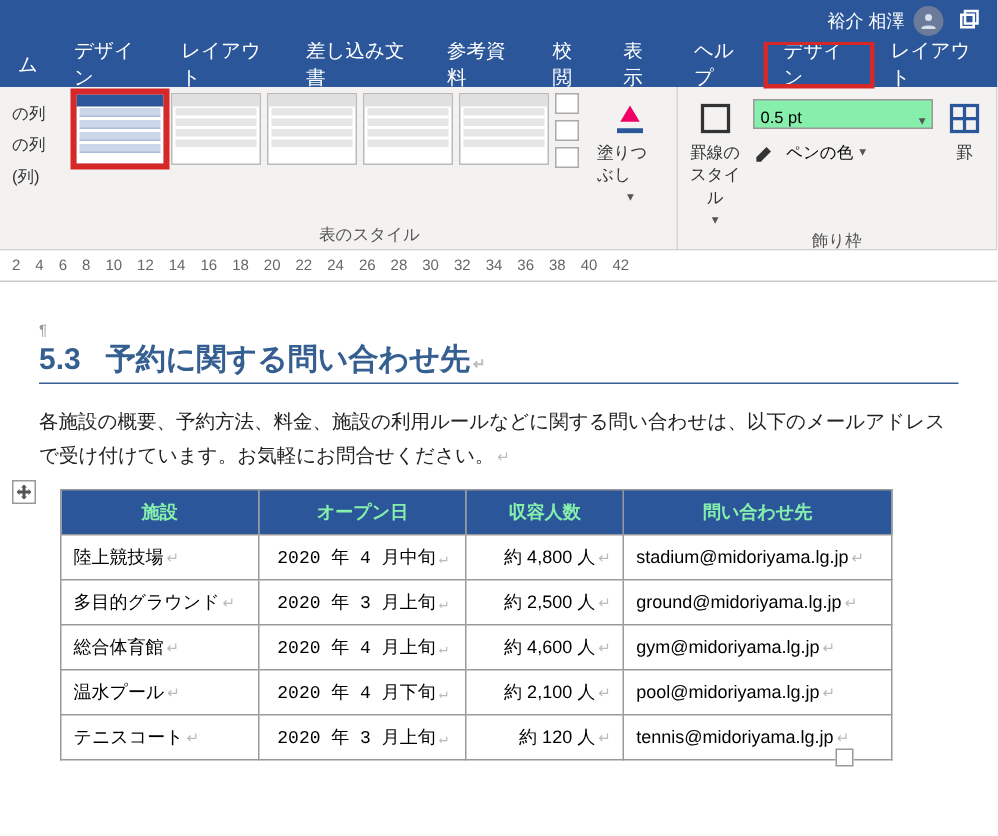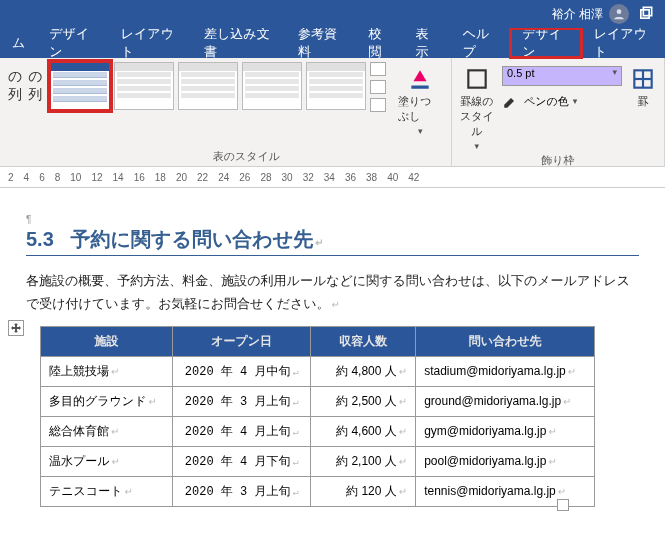--- a/index.html
+++ b/index.html
@@ -73,23 +73,23 @@
     padding: 4px 8px 2px 8px;
   }
   .group-label {
     text-align: center;
     font-size: 11px;
     color: #555;
     padding-top: 2px;
   }
   .leftcol {
     width: 34px;
-    font-size: 14px;
+    font-size: 11px;
     color: #333;
-    display:flex; flex-direction:row; gap:6px;
+    display:flex; flex-direction:column; gap:6px;
     padding-top:6px;
   }
   .styles-grid {
     display: flex;
     gap: 4px;
   }
   .style-box {
     width: 58px; height: 46px;
     border: 1px solid #bbb;
     background: #fff;
@@ -111,22 +111,22 @@
     gap:2px; font-size:11px; color:#333; padding-top:4px;
     cursor:pointer;
   }
   .btncol svg{width:26px;height:26px;}
   .drop { font-size:9px; color:#555;}
   .borders-group { flex:1; }
   .pt-row{
     display:flex; align-items:center; gap:6px; margin-top:4px;
   }
   .pt-box{
-    border:1px solid #999; background:#c4b5fd; width:110px;height:18px;
-    font-size:11px; padding:0 4px; display:flex;align-items:flex-start;justify-content:space-between;
+    border:1px solid #999; background:#86efac; width:110px;height:18px;
+    font-size:11px; padding:0 4px; display:flex;align-items:flex-end;justify-content:space-between;
   }
   .pen-row{display:flex;align-items:center;gap:4px;font-size:11px;margin-top:6px;}
   .ruler{
     height:20px;background:#fff;border-bottom:1px solid #ccc;
     font-size:10px;color:#666;display:flex;align-items:center;
     padding-left:8px; gap:10px; white-space:nowrap; overflow:hidden;
   }
   .doc{
     padding: 24px 26px 10px 26px;
     background:#fff;
@@ -153,21 +153,21 @@
     width:14px;height:14px;border:1px solid #999;background:#fff;
     display:flex;align-items:center;justify-content:center;
   }
   .tbl-handle svg{width:10px;height:10px;fill:#555;}
   table.doc-table{
     border-collapse:collapse;
     width:555px;
     margin-left:14px;
   }
   table.doc-table th{
-    background:#2b579a;color:#e5e5e5;font-weight:bold;
+    background:#2b579a;color:#86efac;font-weight:bold;
     border:1px solid #999;padding:6px 4px;font-size:12px;text-align:center;
   }
   table.doc-table td{
     border:1px solid #999;padding:6px 8px;font-size:12px;
   }
   table.doc-table td.c{text-align:center;font-family:Liberation Mono, monospace;}
   table.doc-table td.r{text-align:right;padding-left:19px;}
   .pm{color:#bbb;font-size:10px;padding-left:2px;}
   .resize-handle{
     width:10px;height:10px;border:1px solid #999;background:#fff;

